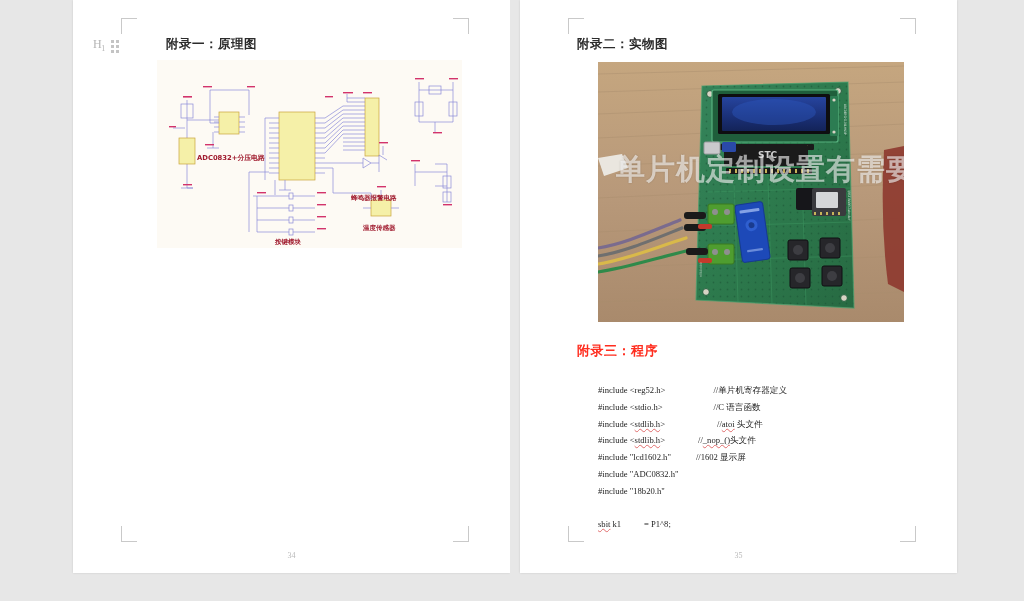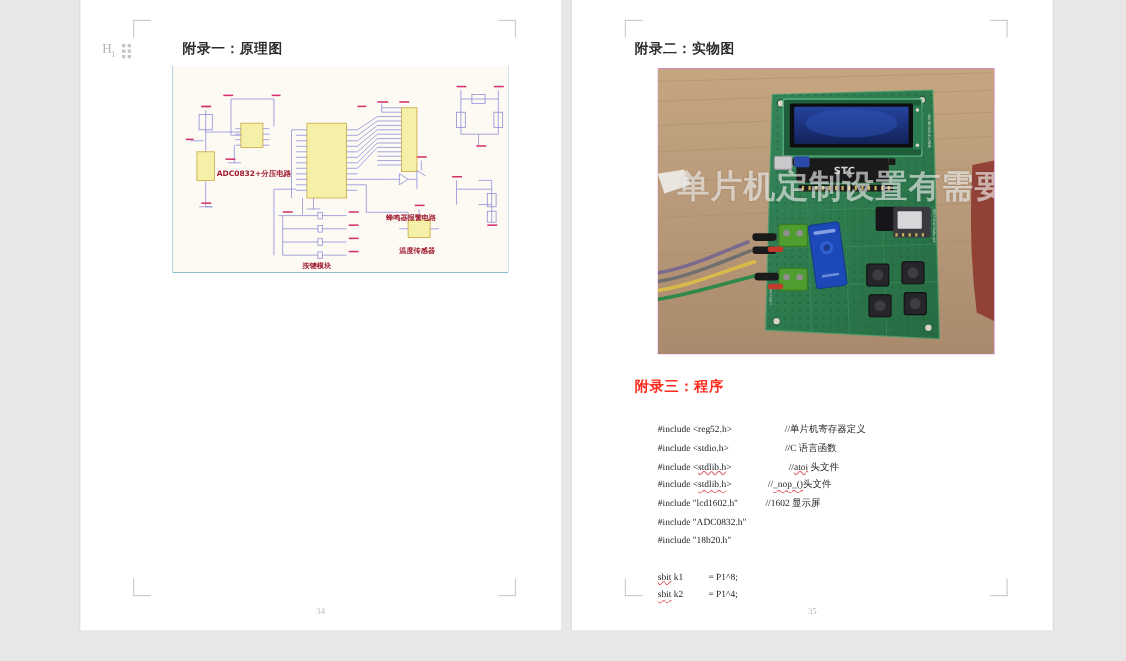--- a/index.html
+++ b/index.html
@@ -505,19 +505,15 @@
       <span class="code-main">#include "ADC0832.h"</span>
     </div>
     <div class="code-line">
       <span class="code-main">#include "18b20.h"</span>
     </div>
     <div class="code-line blank"></div>
     <div class="code-line">
       <span class="code-main" style="width:46px"><span class="sq">sbit</span> k1</span>
       <span class="code-comment">= P1^8;</span>
     </div>
-    <div class="code-line">
-      <span class="code-main" style="width:46px"><span class="sq">sbit</span> k2</span>
-      <span class="code-comment">= P1^4;</span>
-    </div>
   </div>
 
 </div>
 
 </body></html>

